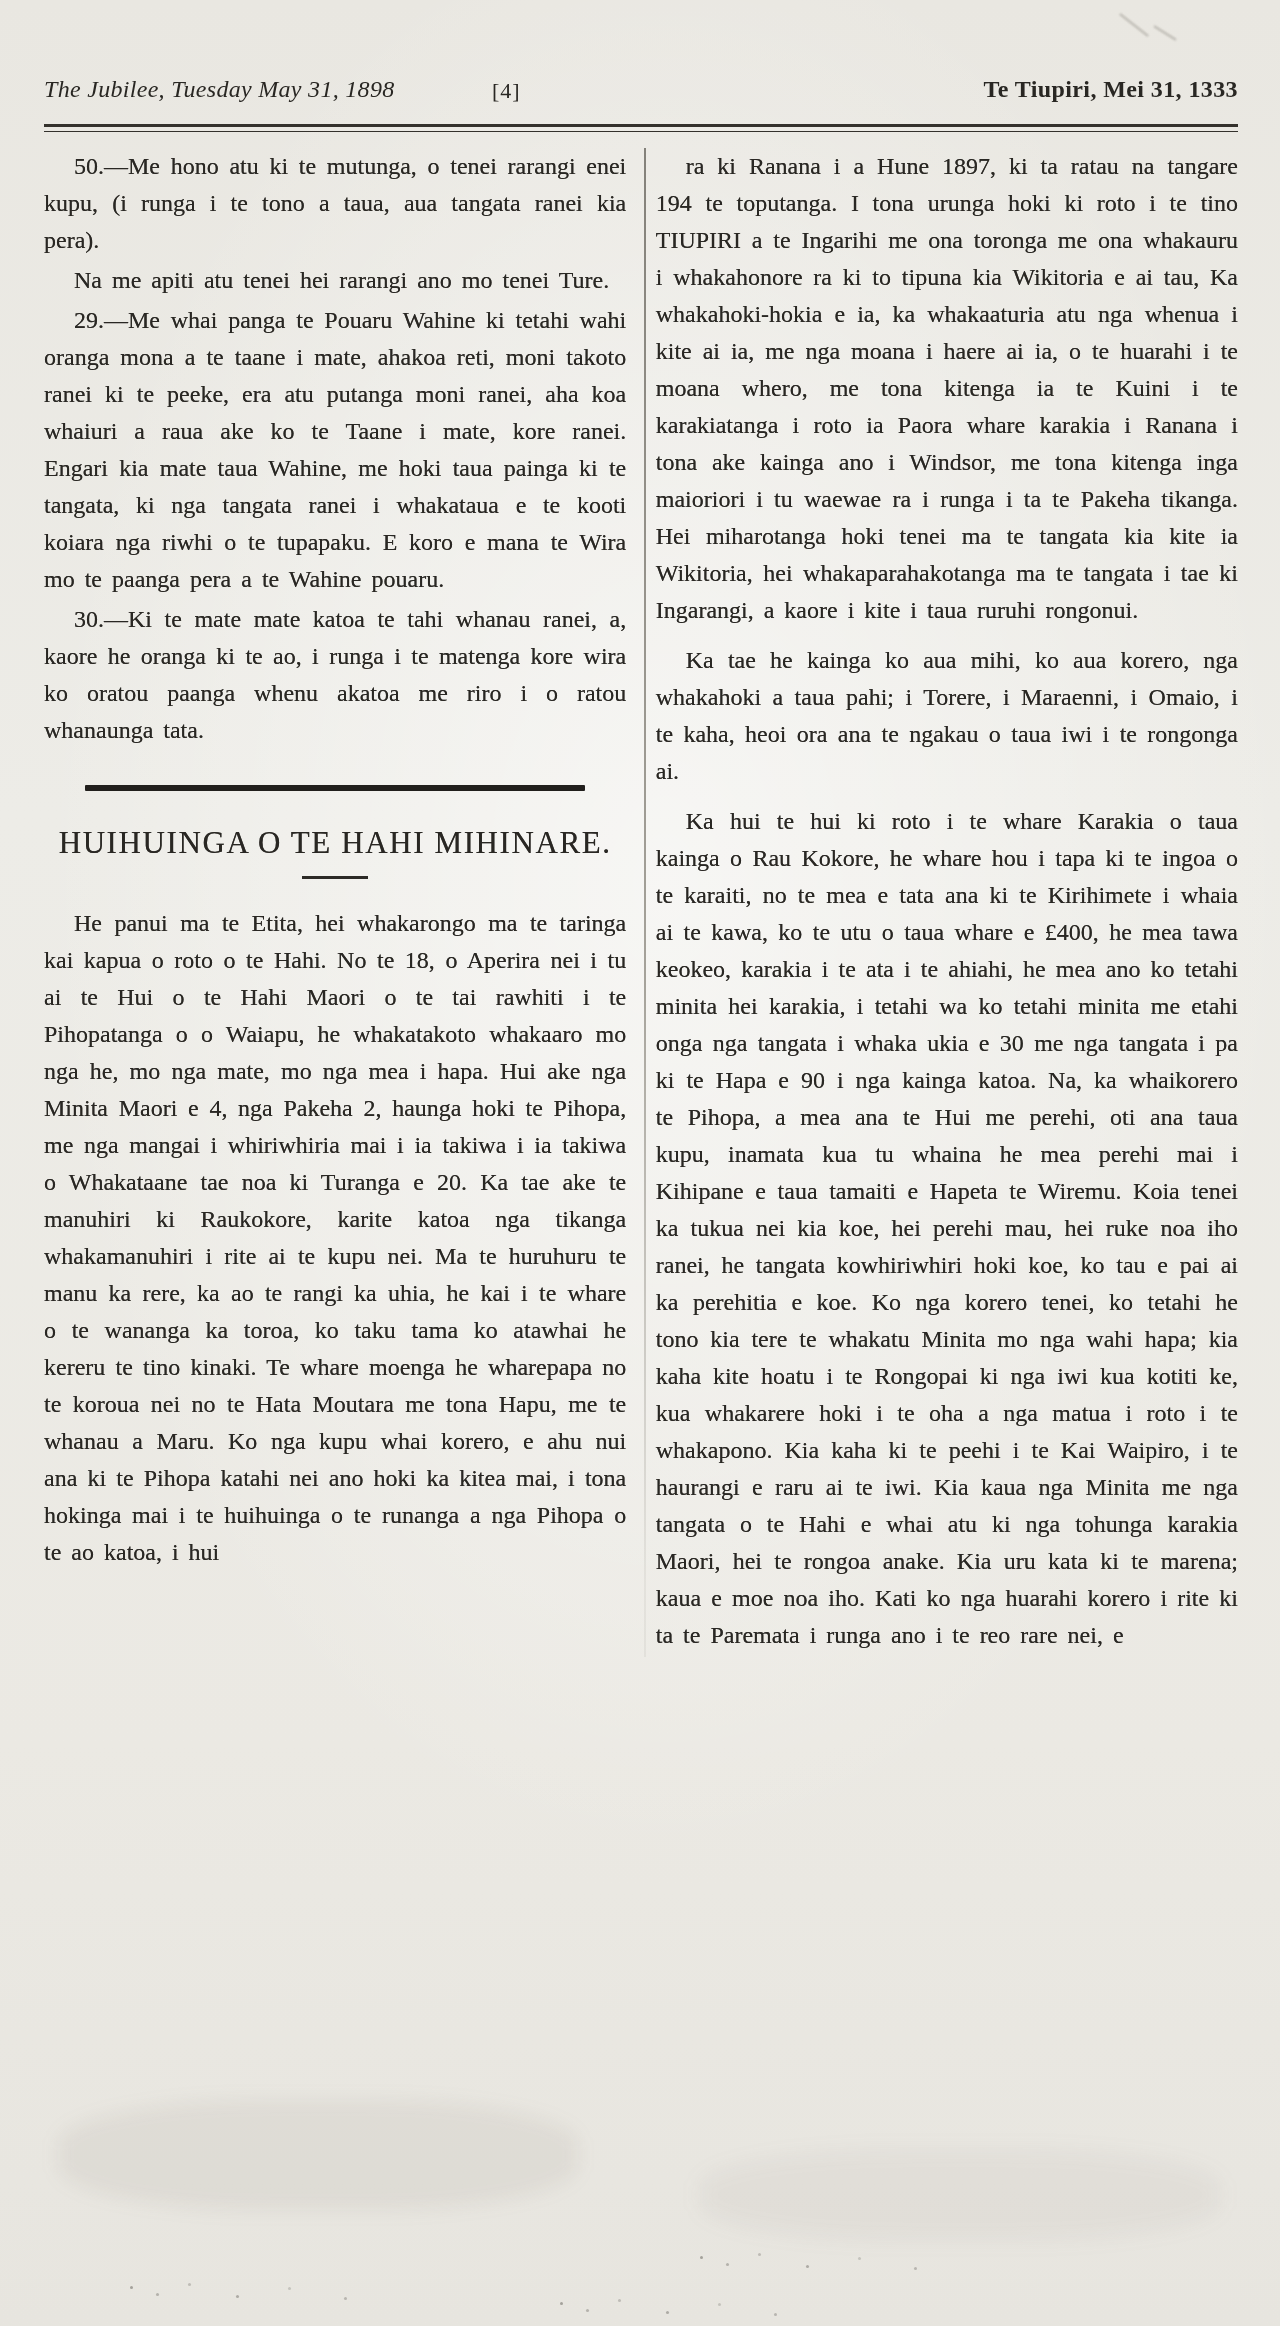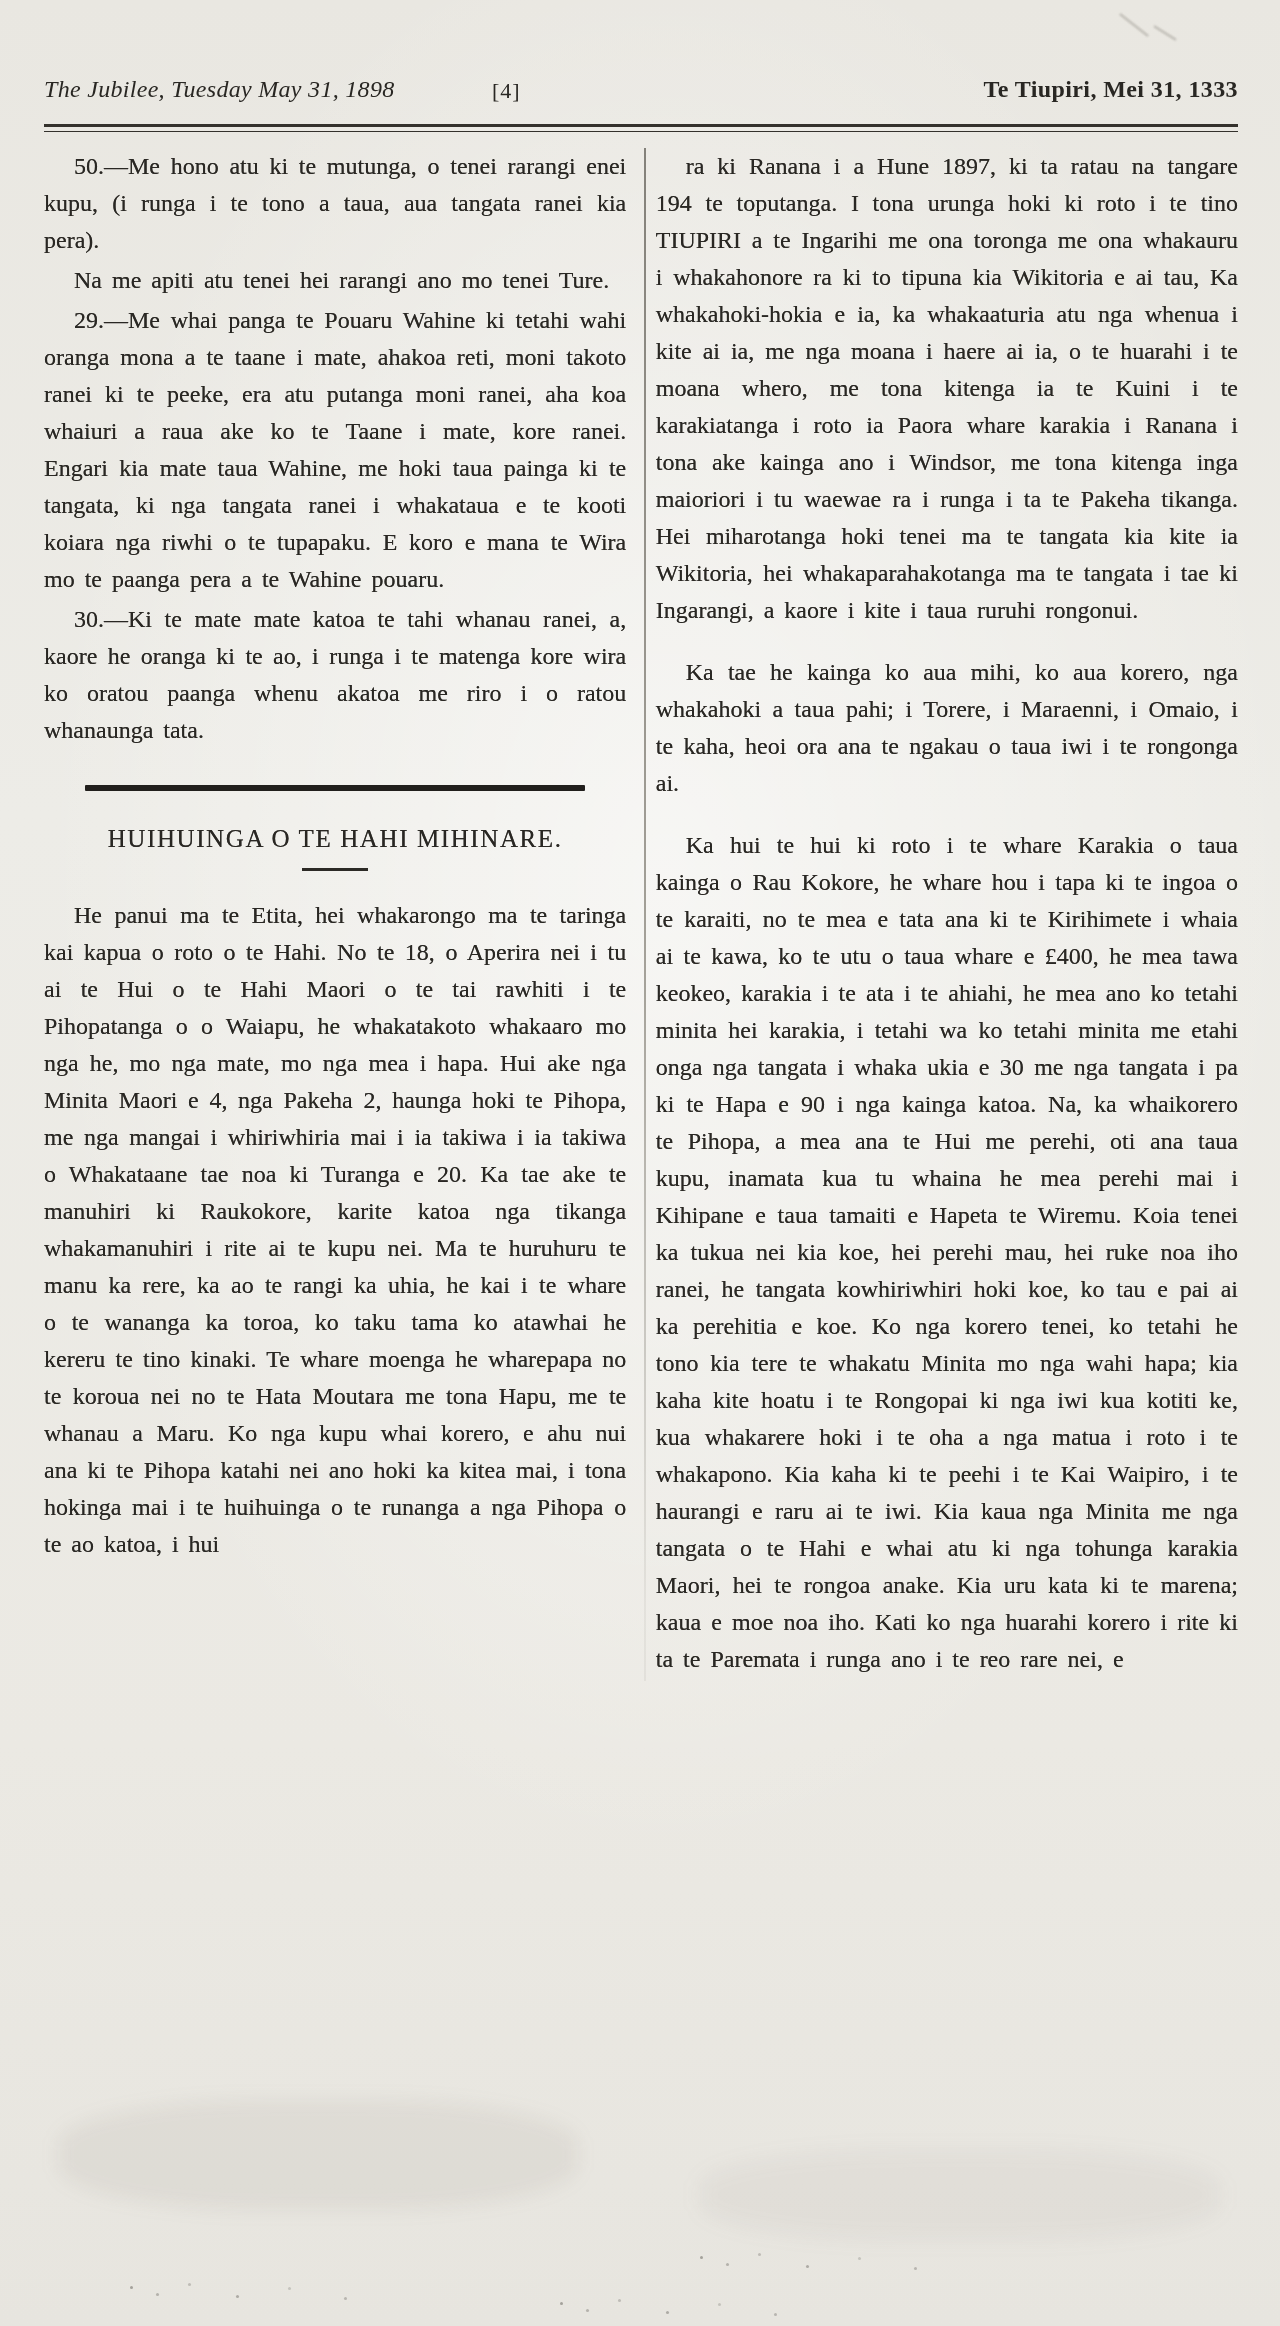--- a/index.html
+++ b/index.html
@@ -53,32 +53,32 @@
   }
   p {
     margin: 0 0 3px 0;
     font-size: 24px;
     line-height: 37px;
     text-align: justify;
     text-indent: 30px;
     word-spacing: 4px;
     text-shadow: 0 0 0.6px rgba(41,39,35,0.75);
   }
-  .col.right p.spaced { margin-top: 25px; }
+  .col.right p.spaced { margin-top: 13px; }
   
   .section-divider {
     height: 6px;
     background: #211f1c;
     width: 86%;
     margin: 36px auto 34px auto;
     border-radius: 1px;
   }
   .section-heading {
     margin: 0;
-    font-size: 25px;
+    font-size: 31px;
     font-weight: normal;
     text-align: center;
     letter-spacing: 1.6px;
     text-shadow: 0 0 0.6px rgba(41,39,35,0.75);
   }
   .heading-rule {
     width: 66px;
     height: 2.5px;
     background: #2c2a26;
     margin: 15px auto 26px auto;

